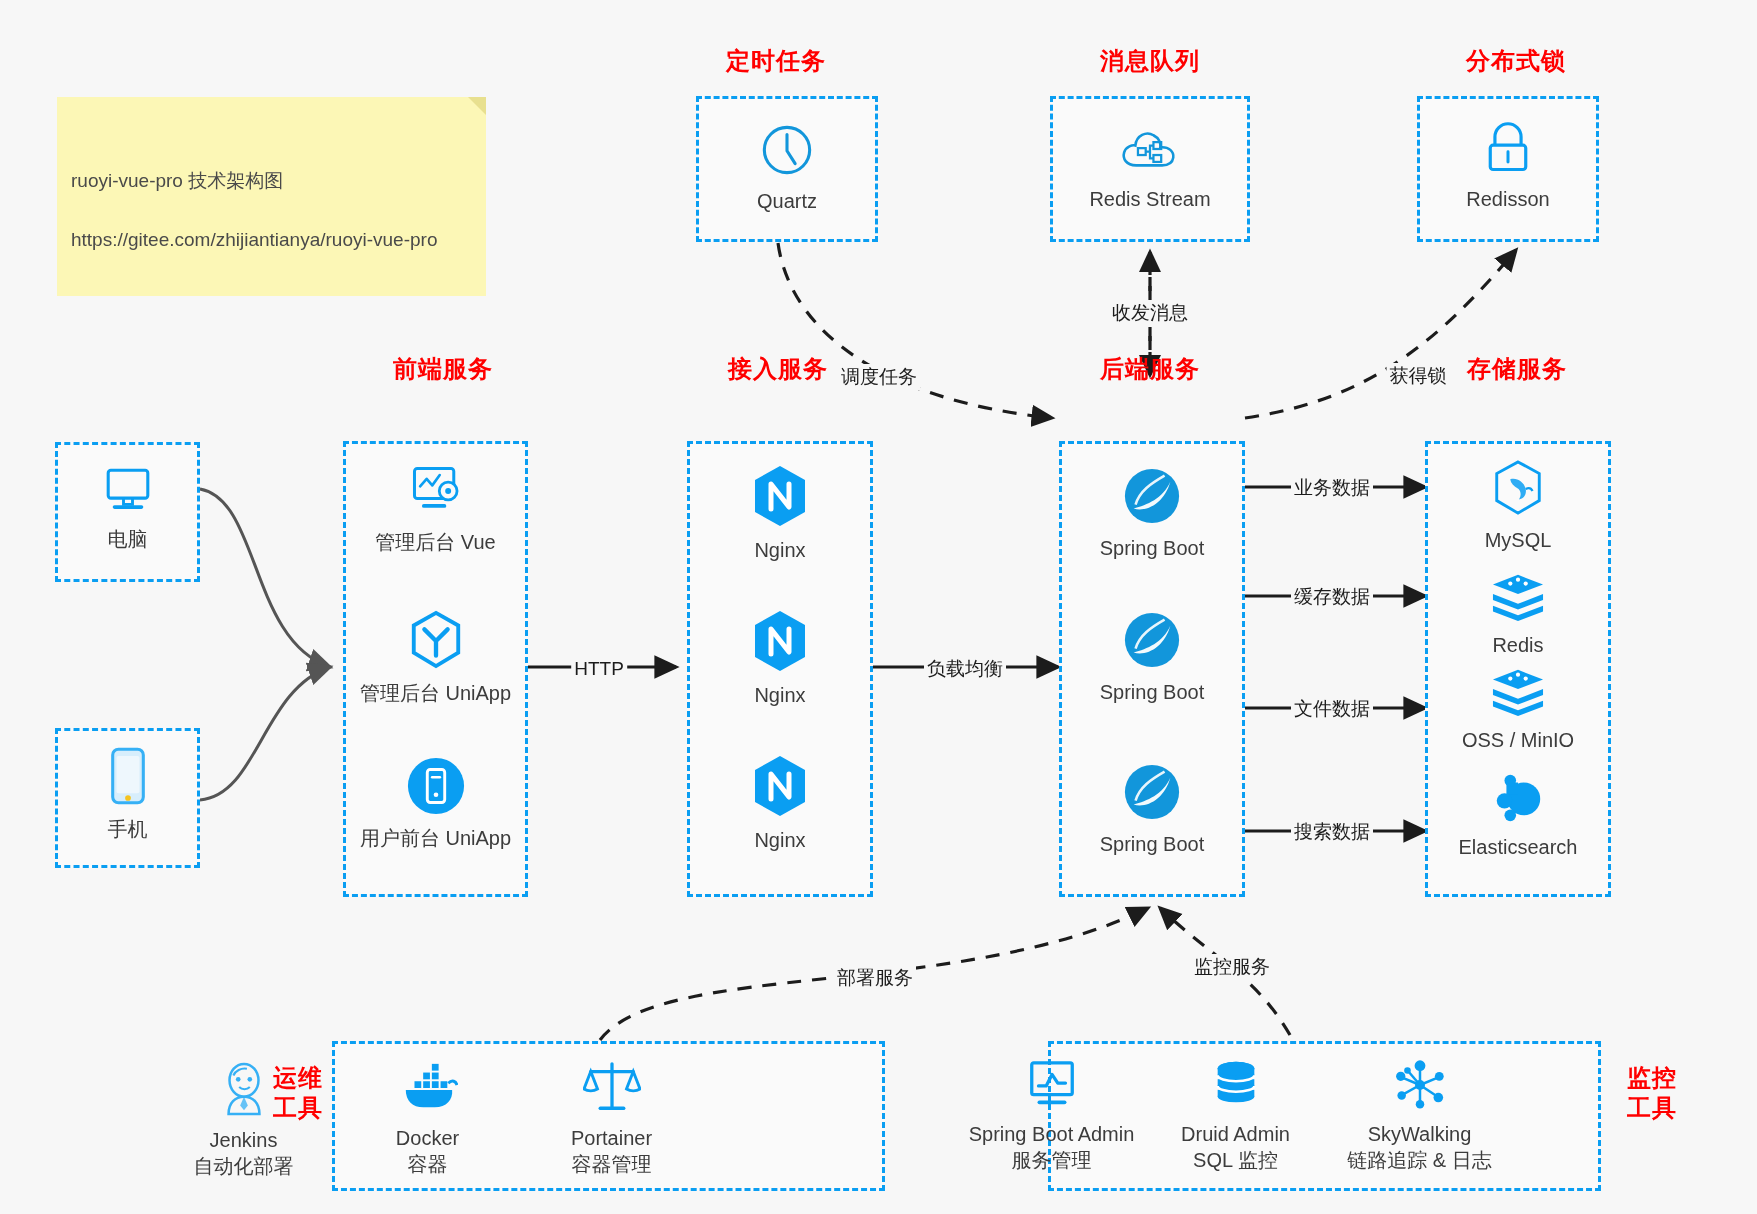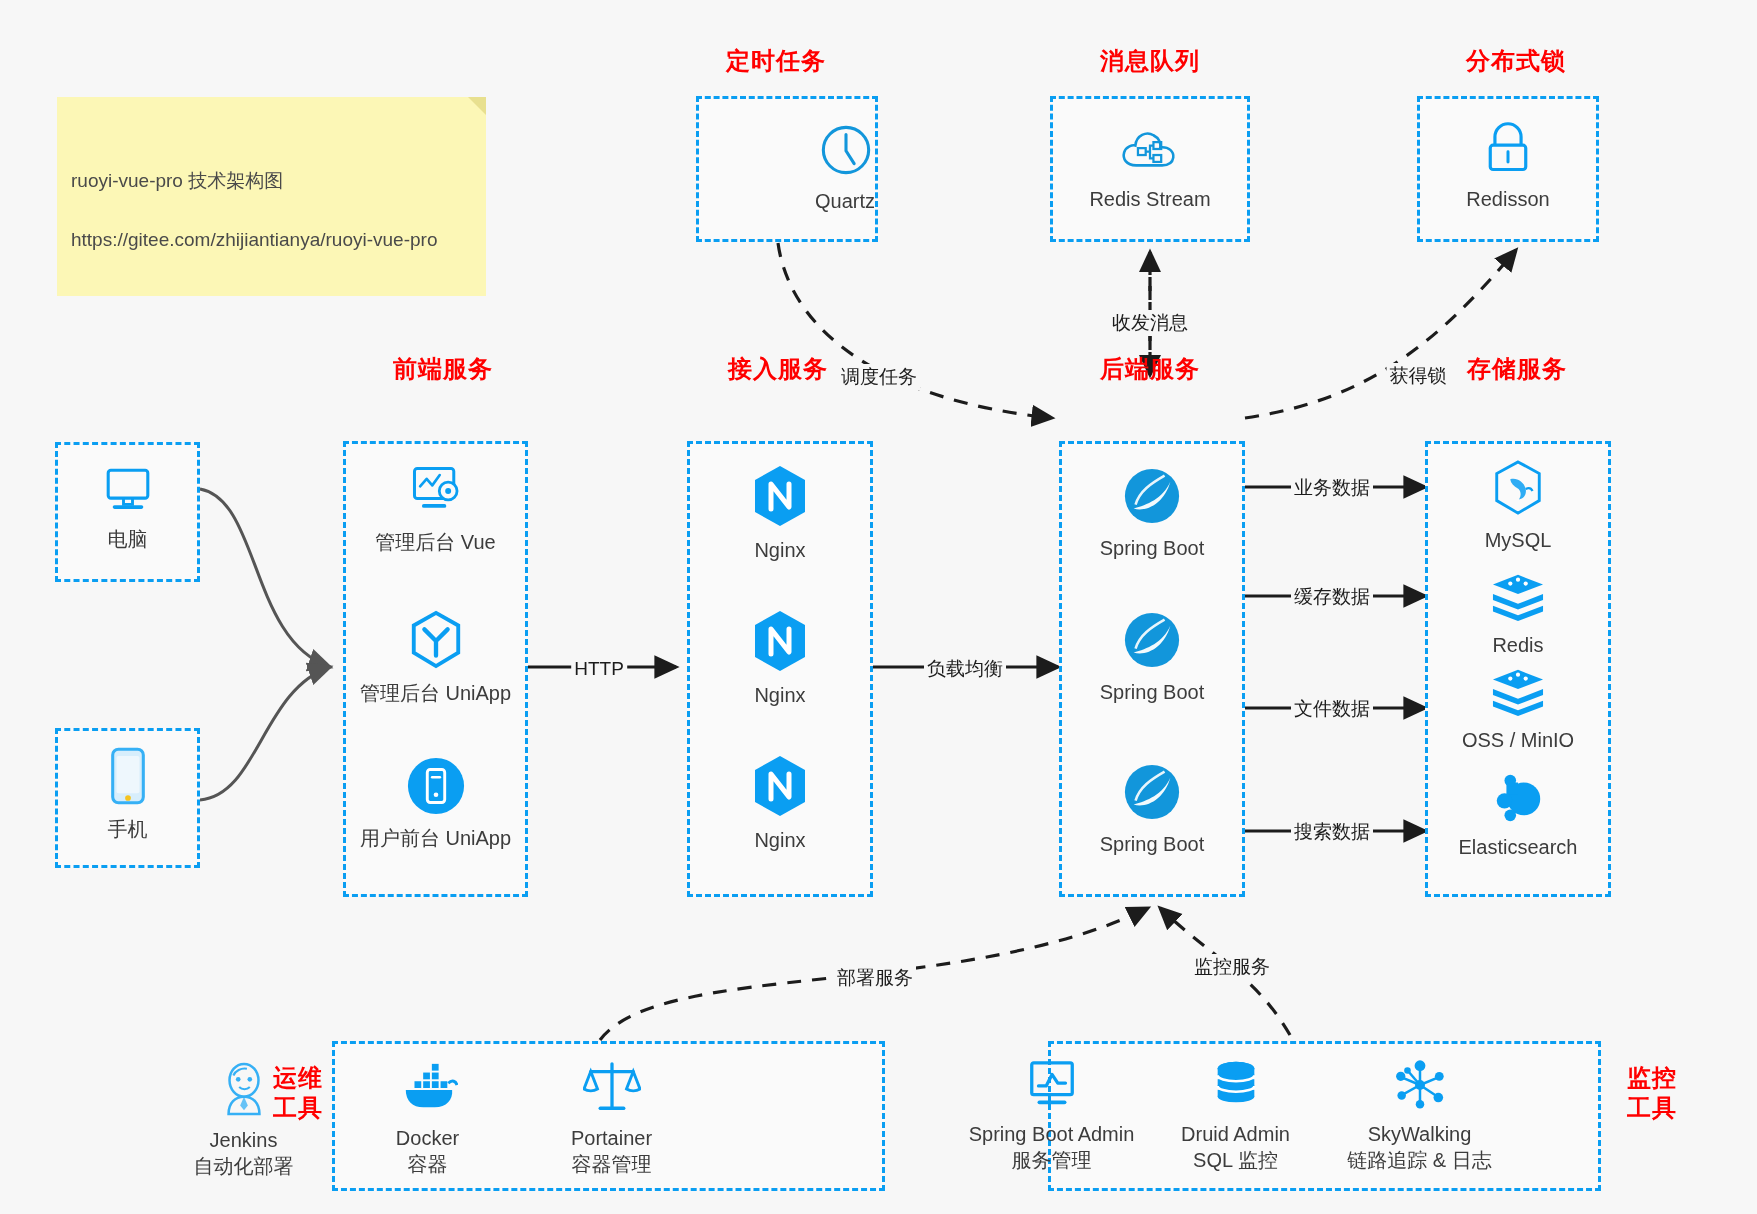--- a/index.html
+++ b/index.html
@@ -107,34 +107,34 @@
     <path d="M1150,252 L1150,375" fill="none" stroke="#1c1c1c" stroke-width="3.2" stroke-dasharray="14,11" marker-end="url(#arrD)"></path>
 
     <path d="M1245,418 C1370,400 1440,340 1516,250" fill="none" stroke="#1c1c1c" stroke-width="3.2" stroke-dasharray="14,11" marker-end="url(#arrD)"></path>
 
     <path d="M600,1040 C660,960 960,1000 1148,908" fill="none" stroke="#1c1c1c" stroke-width="3.2" stroke-dasharray="14,11" marker-end="url(#arrD)"></path>
 
     <path d="M1290,1035 C1255,975 1215,960 1160,908" fill="none" stroke="#1c1c1c" stroke-width="3.2" stroke-dasharray="14,11" marker-end="url(#arrD)"></path>
   </svg>
 
   <div class="elabel cn" style="left:879px;top:377px;">调度任务</div>
-  <div class="elabel cn" style="left:1150px;top:323px;">收发消息</div>
+  <div class="elabel cn" style="left:1150px;top:313px;">收发消息</div>
   <div class="elabel cn" style="left:1418px;top:376px;">获得锁</div>
   <div class="elabel" style="left:599px;top:669px;">HTTP</div>
   <div class="elabel cn" style="left:965px;top:669px;">负载均衡</div>
   <div class="elabel cn" style="left:1332px;top:488px;">业务数据</div>
   <div class="elabel cn" style="left:1332px;top:597px;">缓存数据</div>
   <div class="elabel cn" style="left:1332px;top:709px;">文件数据</div>
   <div class="elabel cn" style="left:1332px;top:832px;">搜索数据</div>
   <div class="elabel cn" style="left:875px;top:978px;">部署服务</div>
   <div class="elabel cn" style="left:1232px;top:967px;text-align:right;">监控服务</div>
 
   <div class="grp-title" style="left:686px;top:45px;width:180px;">定时任务</div>
   <div class="box" style="left:696px;top:96px;width:182px;height:146px;">
-    <div class="cell" style="top:22px;align-items:flex-end;">
+    <div class="cell" style="top:22px;">
       <span class="ic">
         <svg width="58" height="58" viewBox="0 0 64 64">
           <circle cx="32" cy="32" r="25" fill="none" stroke="#1296db" stroke-width="3.4"></circle>
           <path d="M32 15 L32 33 L41 47" fill="none" stroke="#1296db" stroke-width="3.4" stroke-linecap="round"></path>
         </svg>
       </span>
       <span class="lbl">Quartz</span>
     </div>
   </div>
 

